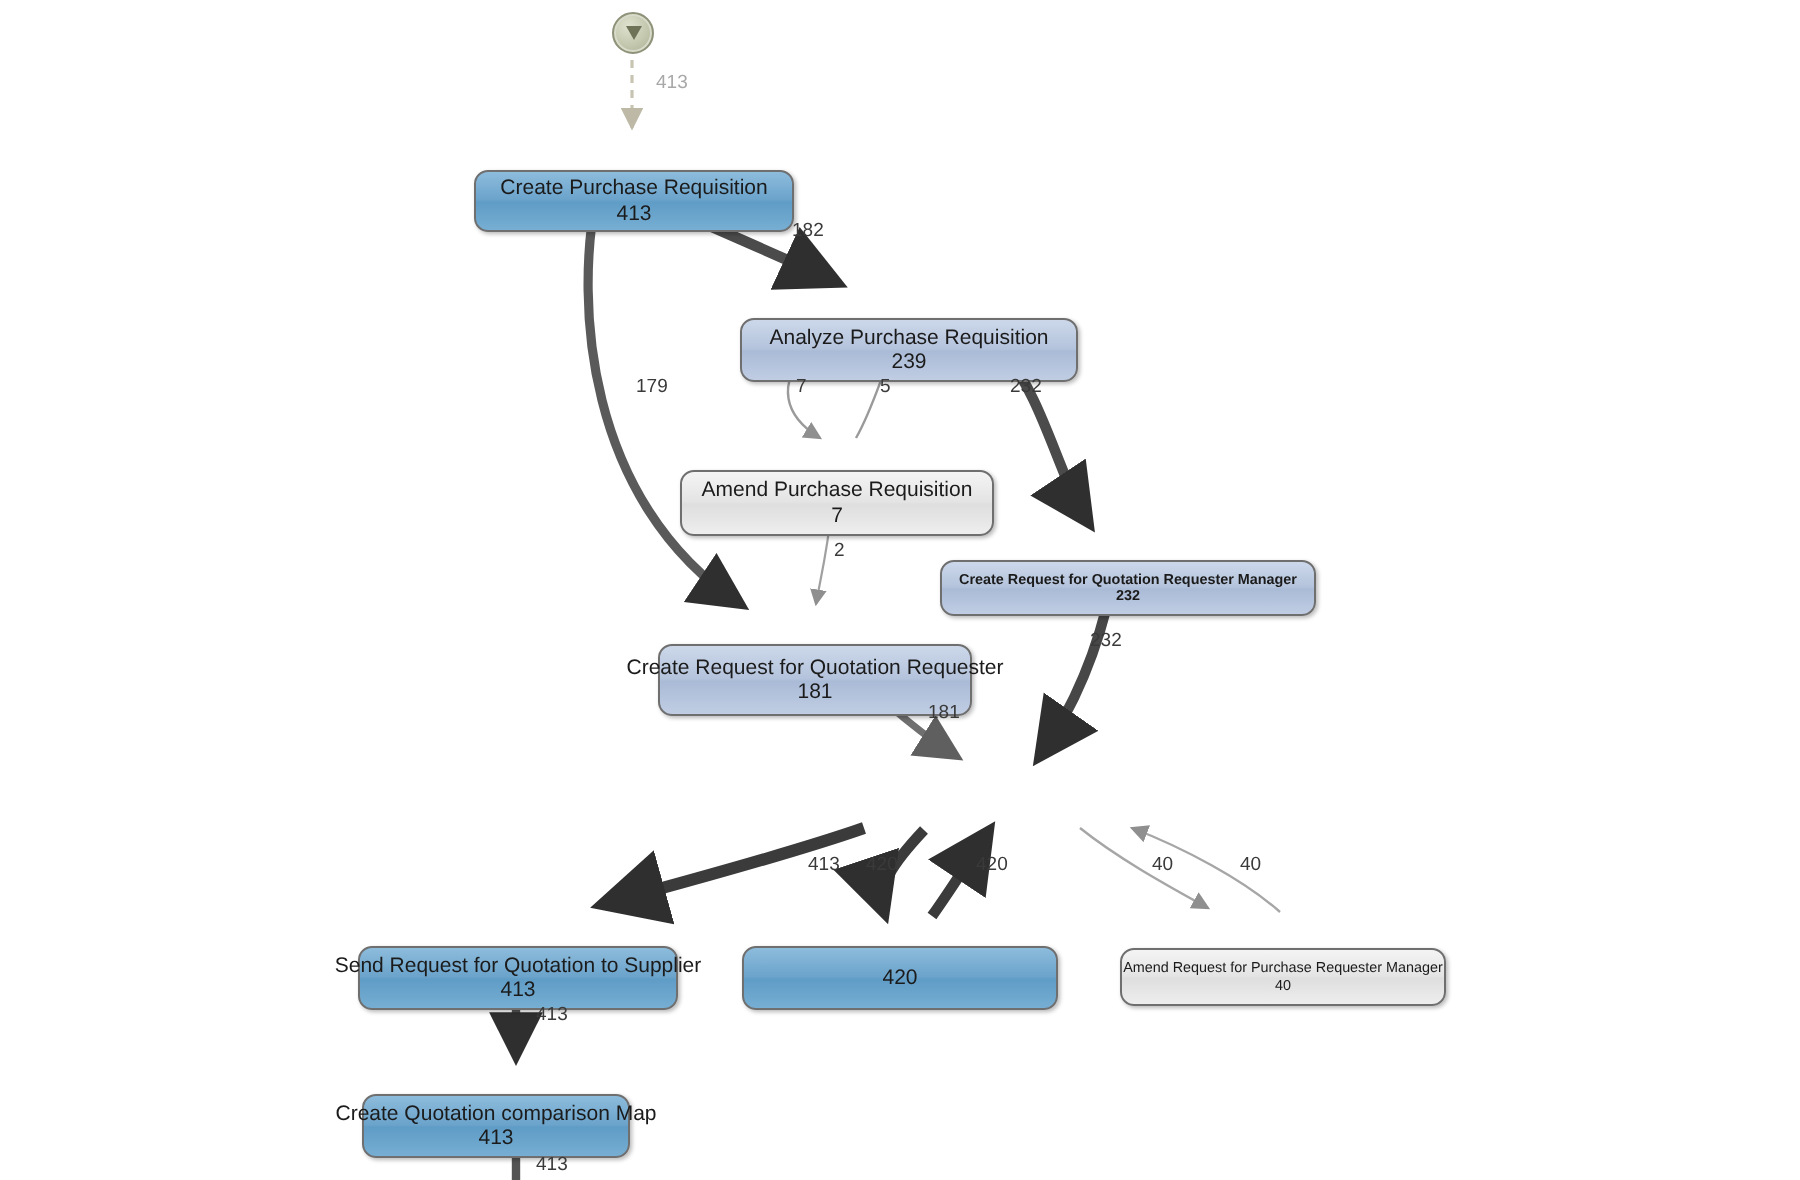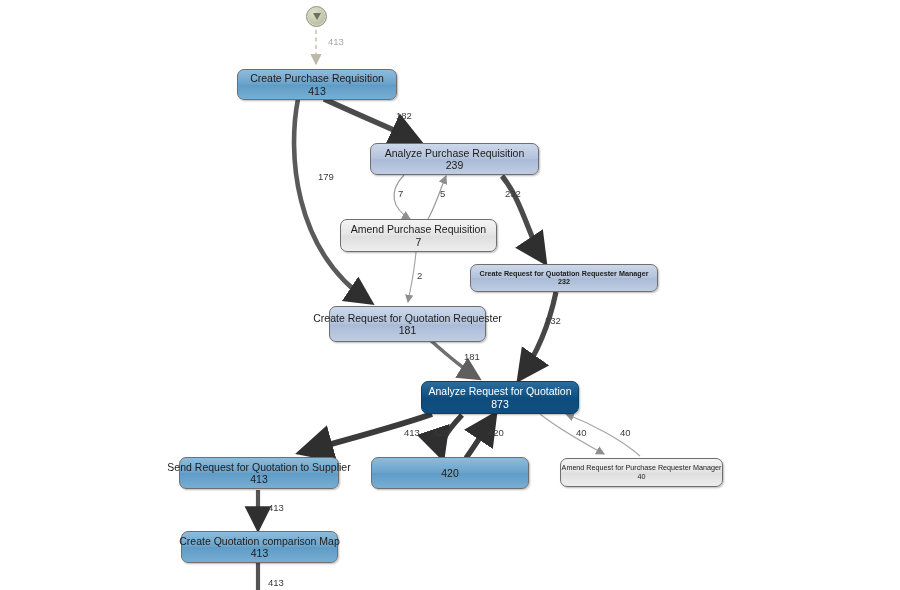--- a/index.html
+++ b/index.html
@@ -35,20 +35,21 @@
     border: 1px solid #6f6f6f;
     display: flex;
     flex-direction: column;
     align-items: center;
     justify-content: center;
     text-align: center;
     box-shadow: 1px 1px 2px rgba(0,0,0,0.28);
     line-height: 1.18;
     color: #1b1b1b;
     z-index: 5;
+    margin-top: 16px;
   }
   .node .nlabel { display: block; white-space: nowrap; }
   .node .ncount { display: block; white-space: nowrap; }
 
   
   .tier-dark   { background: linear-gradient(to bottom, #2c6c9c 0%, #0f5182 48%, #0d4d7d 52%, #114e7d 100%); color: #ffffff; border-color: #0b3f65; }
   .tier-mid    { background: linear-gradient(to bottom, #8dbcdc 0%, #6ba3cb 48%, #5f9cc6 52%, #77aed3 100%); }
   .tier-pale   { background: linear-gradient(to bottom, #ccd8ea 0%, #b4c3dc 48%, #aabbd7 52%, #c0cde3 100%); }
   .tier-light  { background: linear-gradient(to bottom, #f4f4f4 0%, #e4e4e4 48%, #dedede 52%, #eeeeee 100%); }
 
@@ -161,49 +162,45 @@
   <div class="node tier-pale font-small" style="left:470px; top:264px; width:188px; height:28px;font-weight:bold;">
     <span class="nlabel">Create Request for Quotation Requester Manager</span>
     <span class="ncount">232</span>
   </div>
 
   <div class="node tier-pale font-normal" style="left:329px; top:306px; width:157px; height:36px;">
     <span class="nlabel">Create Request for Quotation Requester</span>
     <span class="ncount">181</span>
   </div>
 
-  <div class="node tier-dark font-normal" style="left:421px; top:381px; width:158px; height:33px;">
-    <span class="nlabel">Analyze Request for Quotation</span>
-    <span class="ncount">873</span>
-  </div>
 
   <div class="node tier-mid font-normal" style="left:179px; top:457px; width:160px; height:32px;">
     <span class="nlabel">Send Request for Quotation to Supplier</span>
     <span class="ncount">413</span>
   </div>
 
   <div class="node tier-mid font-normal" style="left:371px; top:457px; width:158px; height:32px;">
     <span class="ncount">420</span>
   </div>
 
   <div class="node tier-light font-small" style="left:560px; top:458px; width:163px; height:29px;">
     <span class="nlabel">Amend Request for Purchase Requester Manager</span>
     <span class="ncount">40</span>
   </div>
 
-  <div class="node tier-mid font-normal" style="left:181px; top:531px; width:157px; height:32px;">
+  <div class="node tier-mid font-normal" style="left:181px; top:531px; width:134px; height:32px;">
     <span class="nlabel">Create Quotation comparison Map</span>
     <span class="ncount">413</span>
   </div>
 
   <div class="edge-label faint" style="left:328px; top:36px;">413</div>
 
   <div class="edge-label" style="left:396px; top:110px;">182</div>
 
-  <div class="edge-label" style="left:318px; top:171px;">179</div>
+  <div class="edge-label" style="left:318px; top:188px;">179</div>
 
   <div class="edge-label" style="left:398px; top:188px;">7</div>
 
   <div class="edge-label" style="left:440px; top:188px;">5</div>
 
   <div class="edge-label" style="left:505px; top:188px;">232</div>
 
   <div class="edge-label" style="left:417px; top:270px;">2</div>
 
   <div class="edge-label" style="left:464px; top:351px;">181</div>

